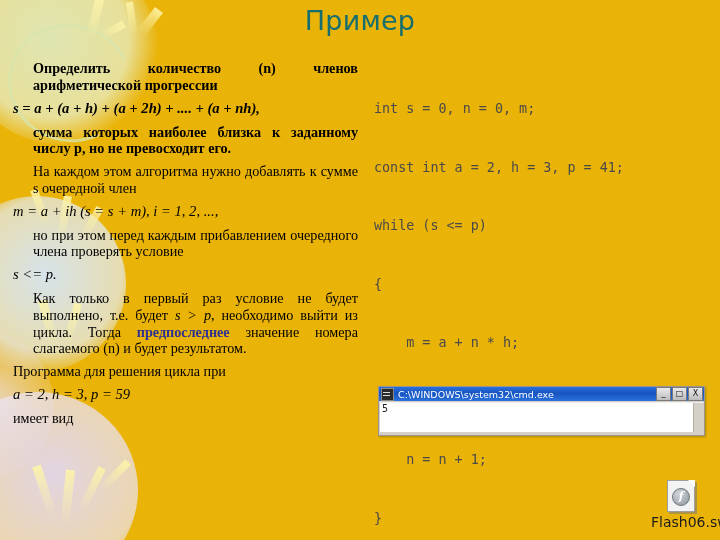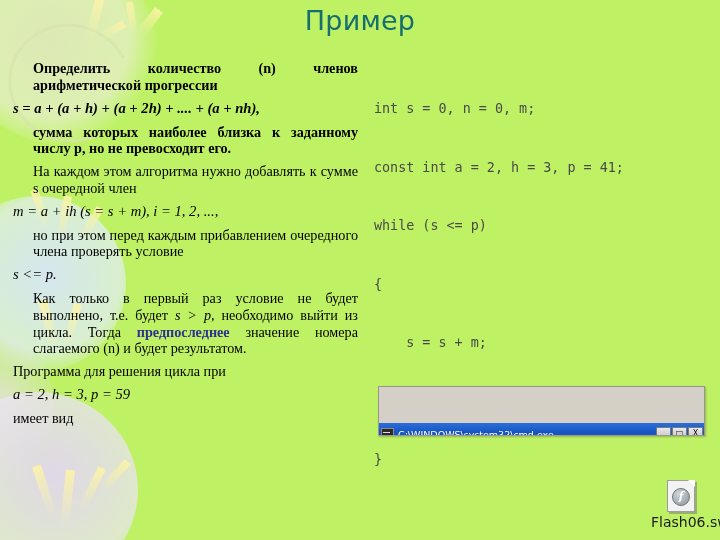--- a/index.html
+++ b/index.html
@@ -5,21 +5,21 @@
   html, body {
     margin: 0;
     padding: 0;
     background: #ffffff;
   }
   #slide {
     position: relative;
     width: 720px;
     height: 540px;
     overflow: hidden;
-    background: #bef264;
+    background: #eab308;
     font-family: "Liberation Serif", serif;
   }
 
   
   .deco { position: absolute; pointer-events: none; }
 
   .deco-circle-green {
     left: -38px; top: -46px;
     width: 196px; height: 190px;
     border-radius: 50%;
@@ -130,26 +130,25 @@
     left: 378px;
     top: 386px;
     width: 325px;
     height: 48px;
     background: #d4d0c8;
     border: 1px solid #9a968e;
     box-shadow: 1px 1px 2px rgba(0,0,0,.25);
     overflow: hidden;
   }
   #console-titlebar {
-    height: 22px;
+    height: 14px;
     background: linear-gradient(to bottom, #2a6fdb 0%, #1553c0 45%, #2b72dd 100%);
     display: flex;
     align-items: center;
     padding: 0 1px 0 2px;
-    margin-top: 36px;
   }
   #console-icon {
     width: 11px; height: 11px;
     background: #2b2b2b;
     border: 1px solid #8a8a8a;
     margin-right: 4px;
     flex: 0 0 auto;
     position: relative;
   }
   #console-icon:after {
@@ -294,20 +293,21 @@
     <p class="formula"><span>a = 2, h = 3, p = 59</span></p>
 
     <p class="para plain"><span>имеет вид</span></p>
   </div>
 
   <div id="code-col">
     <span class="cline">int s = 0, n = 0, m;</span>
     <span class="cline">const int a = 2, h = 3, p = 41;</span>
     <span class="cline">while (s &lt;= p)</span>
     <span class="cline">{</span>
+    <span class="cline">    m = a + n * h;</span>
     <span class="cline">    s = s + m;</span>
     <span class="cline">    n = n + 1;</span>
     <span class="cline">}</span>
     
     
     
     
     
   </div>
 

